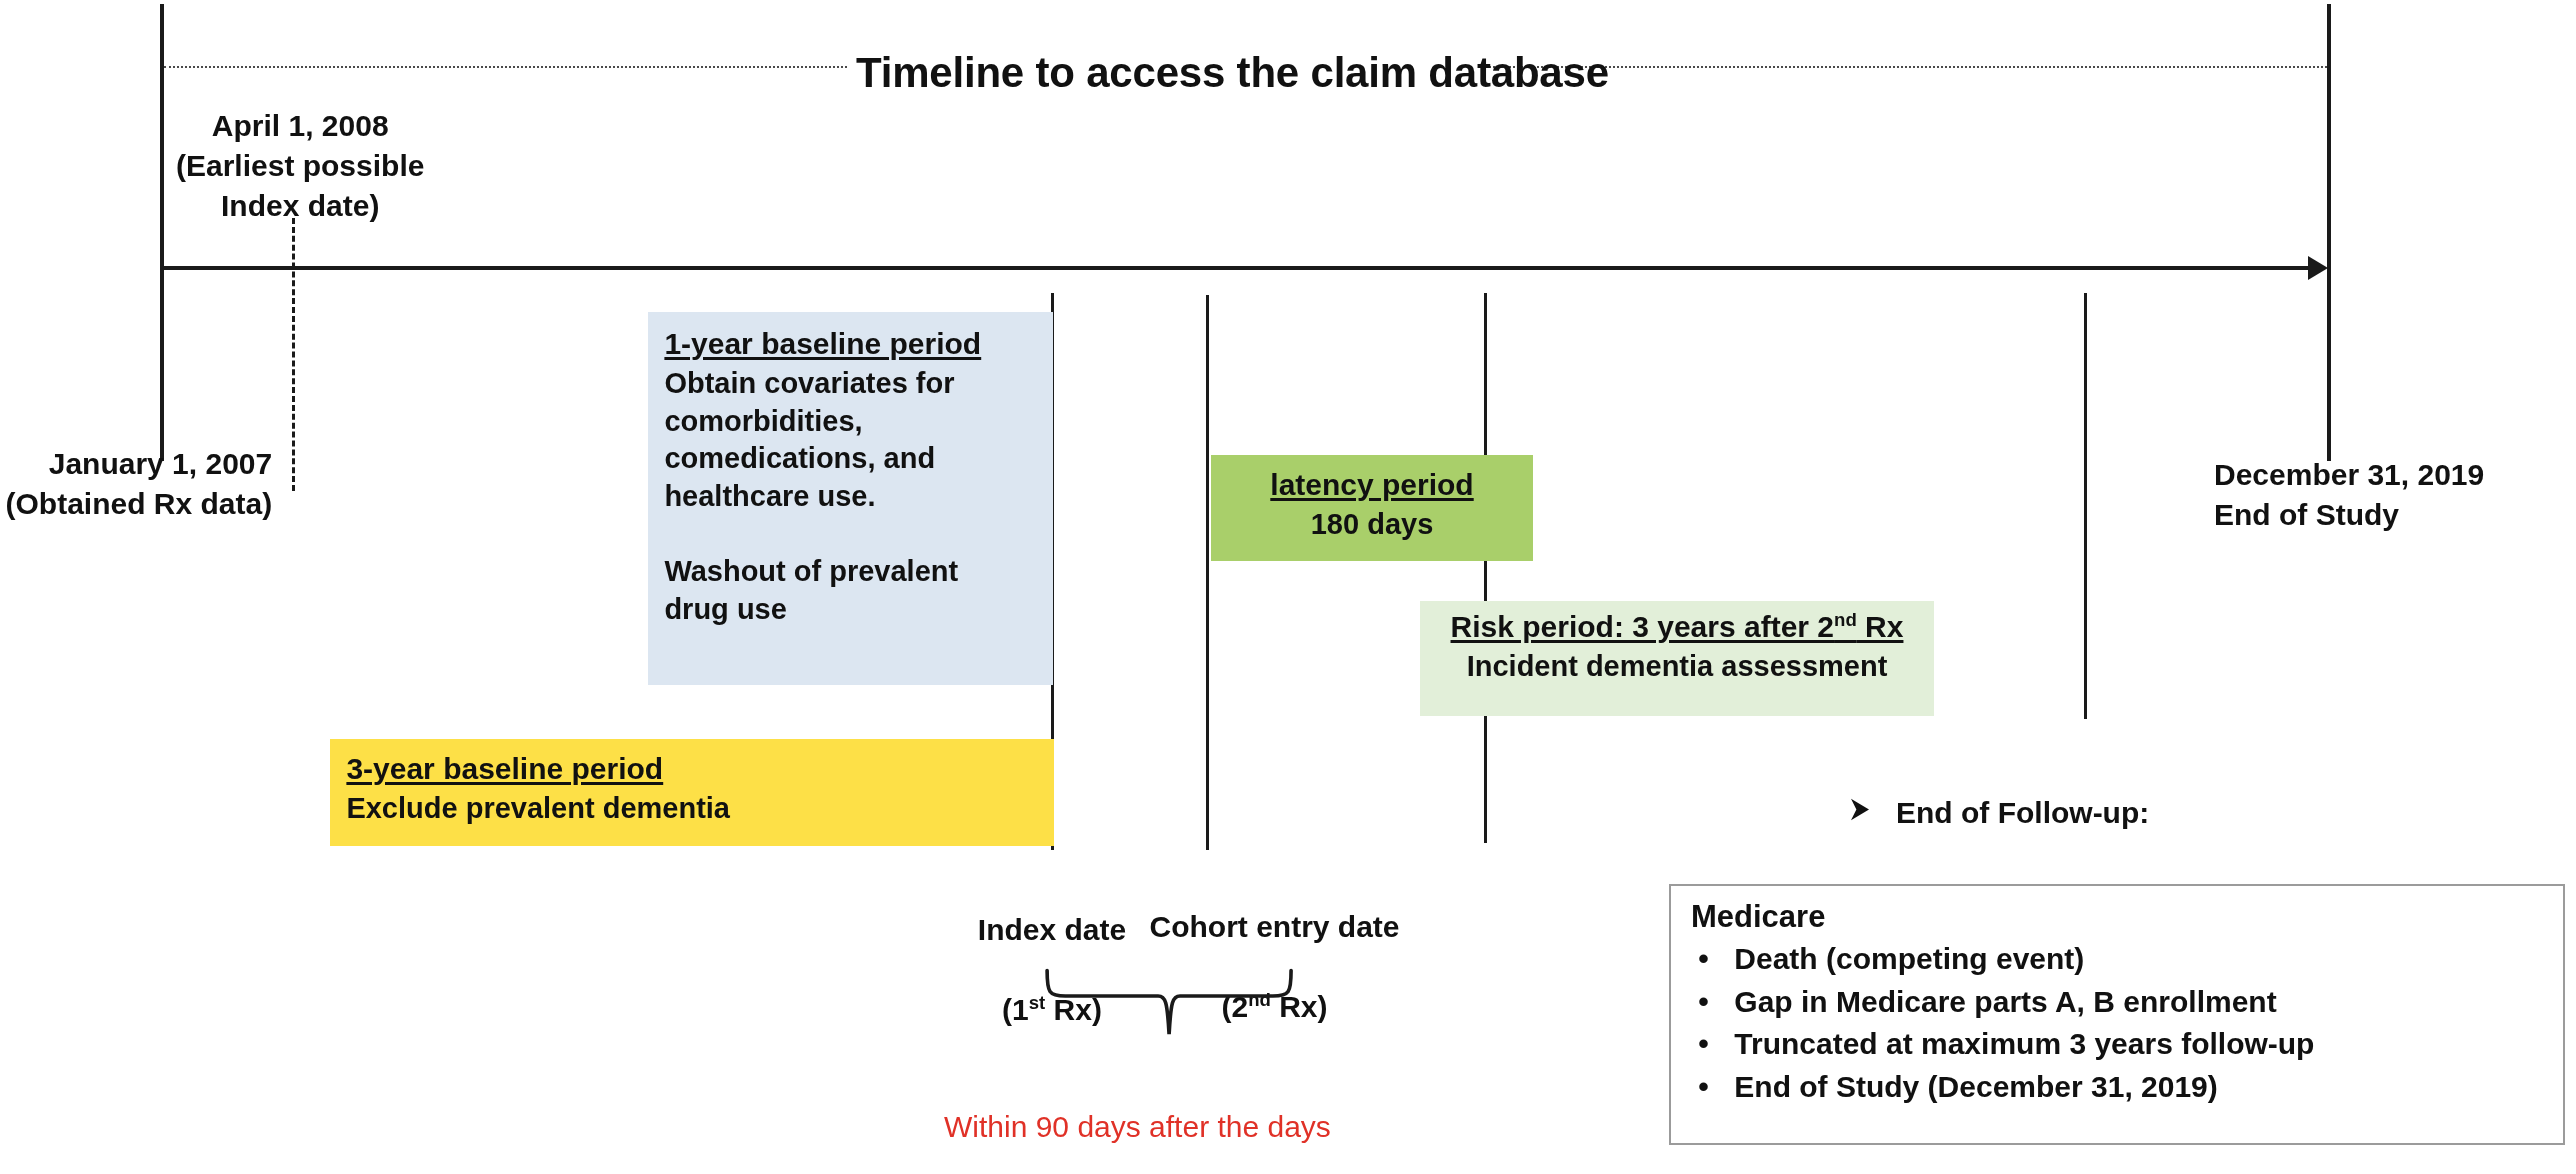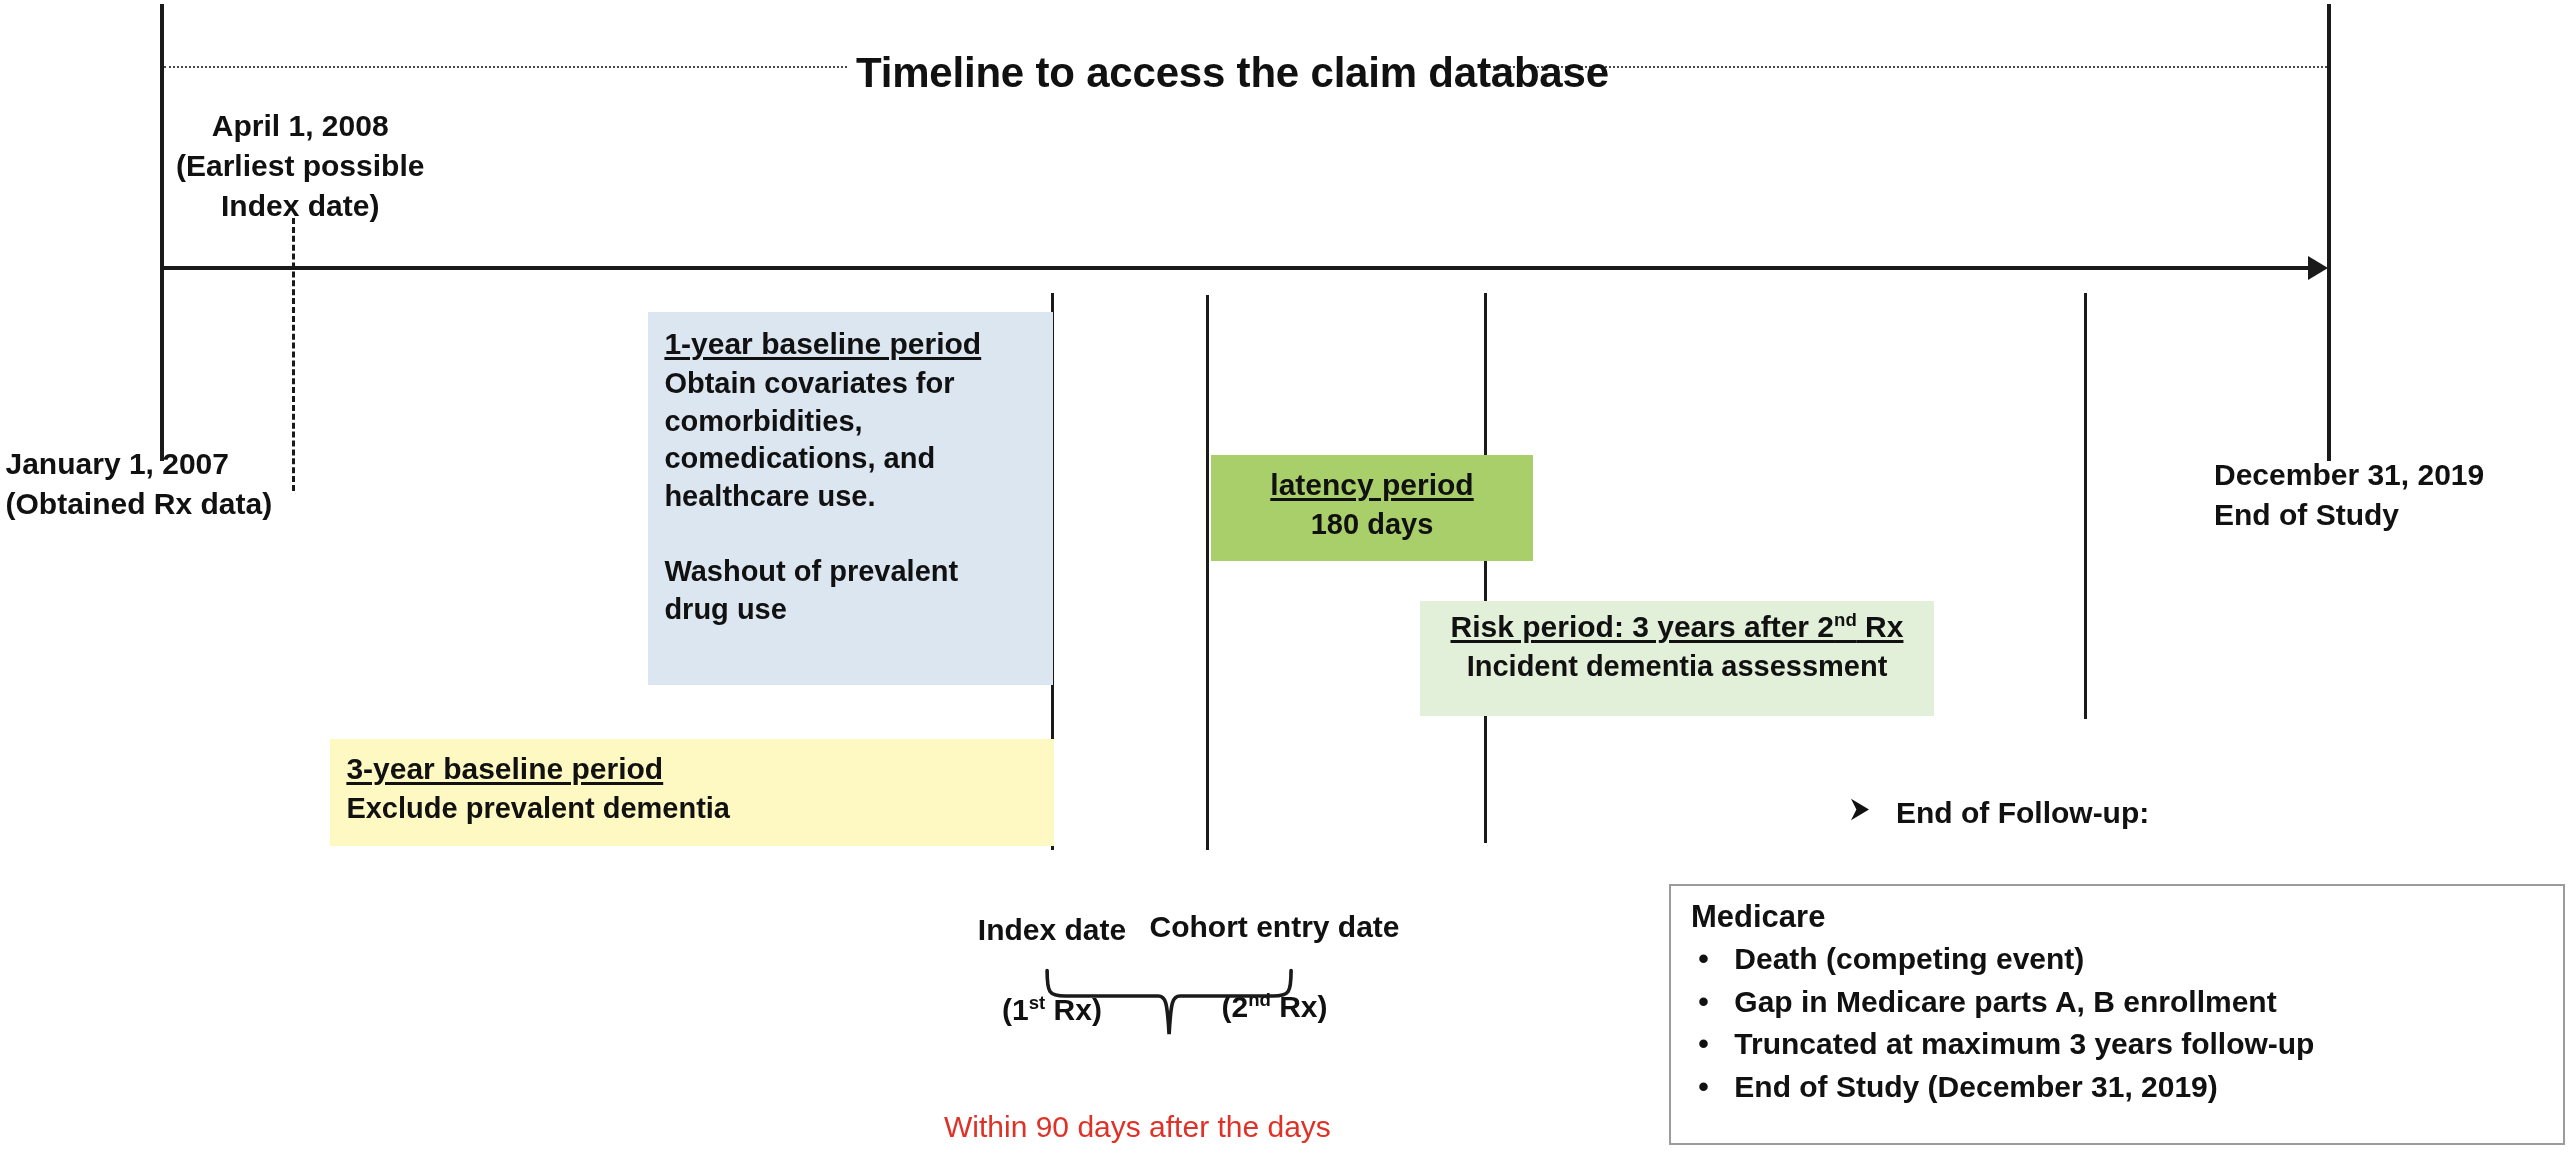--- a/index.html
+++ b/index.html
@@ -92,21 +92,21 @@
     font-size: 29px;
     font-weight: bold;
     color: #111111;
     line-height: 1.30;
     white-space: pre-line;
     margin-top: 1.8px;
   }
   .box-blue   { background: #dce6f1; margin-top: 12px; }
   .box-green  { background: #a9cf6a; }
   .box-ltgrn  { background: #e2efd9; }
-  .box-orange { background: #fef9c3; }
+  .box-orange { background: #fde047; }
 
   .center { text-align: center; }
 
   
   .red-note {
     position: absolute;
     font-size: 30px;
     color: #e03127;
     line-height: 1.33;
     white-space: pre-line;
@@ -181,21 +181,21 @@
 
   <div class="vdash" style="left:292px; top:218px; height:273px;"></div>
 
   <div class="tblock" style="left:176px; top:106px;text-align:center;">April 1, 2008
 (Earliest possible
 Index date)</div>
 
   <div class="axis" style="left:160px; top:266px; width:2154px;"></div>
   <div class="axis-head" style="left:2308px; top:256px;"></div>
 
-  <div class="tblock" style="left:5.5px; top:444px;">January 1, 2007
+  <div class="tblock" style="left:5.5px; top:444px;text-align:right;">January 1, 2007
 (Obtained Rx data)</div>
 
   <div class="tblock" style="left:2214px; top:455px;">December 31, 2019
 End of Study</div>
 
   <div class="vline-thin" style="left:1051px; top:293px; height:557px;"></div>
   <div class="vline-thin" style="left:1206px; top:295px; height:555px;"></div>
   <div class="vline-thin" style="left:1484px; top:293px; height:550px;"></div>
   <div class="vline-thin" style="left:2084px; top:293px; height:426px;"></div>
 

